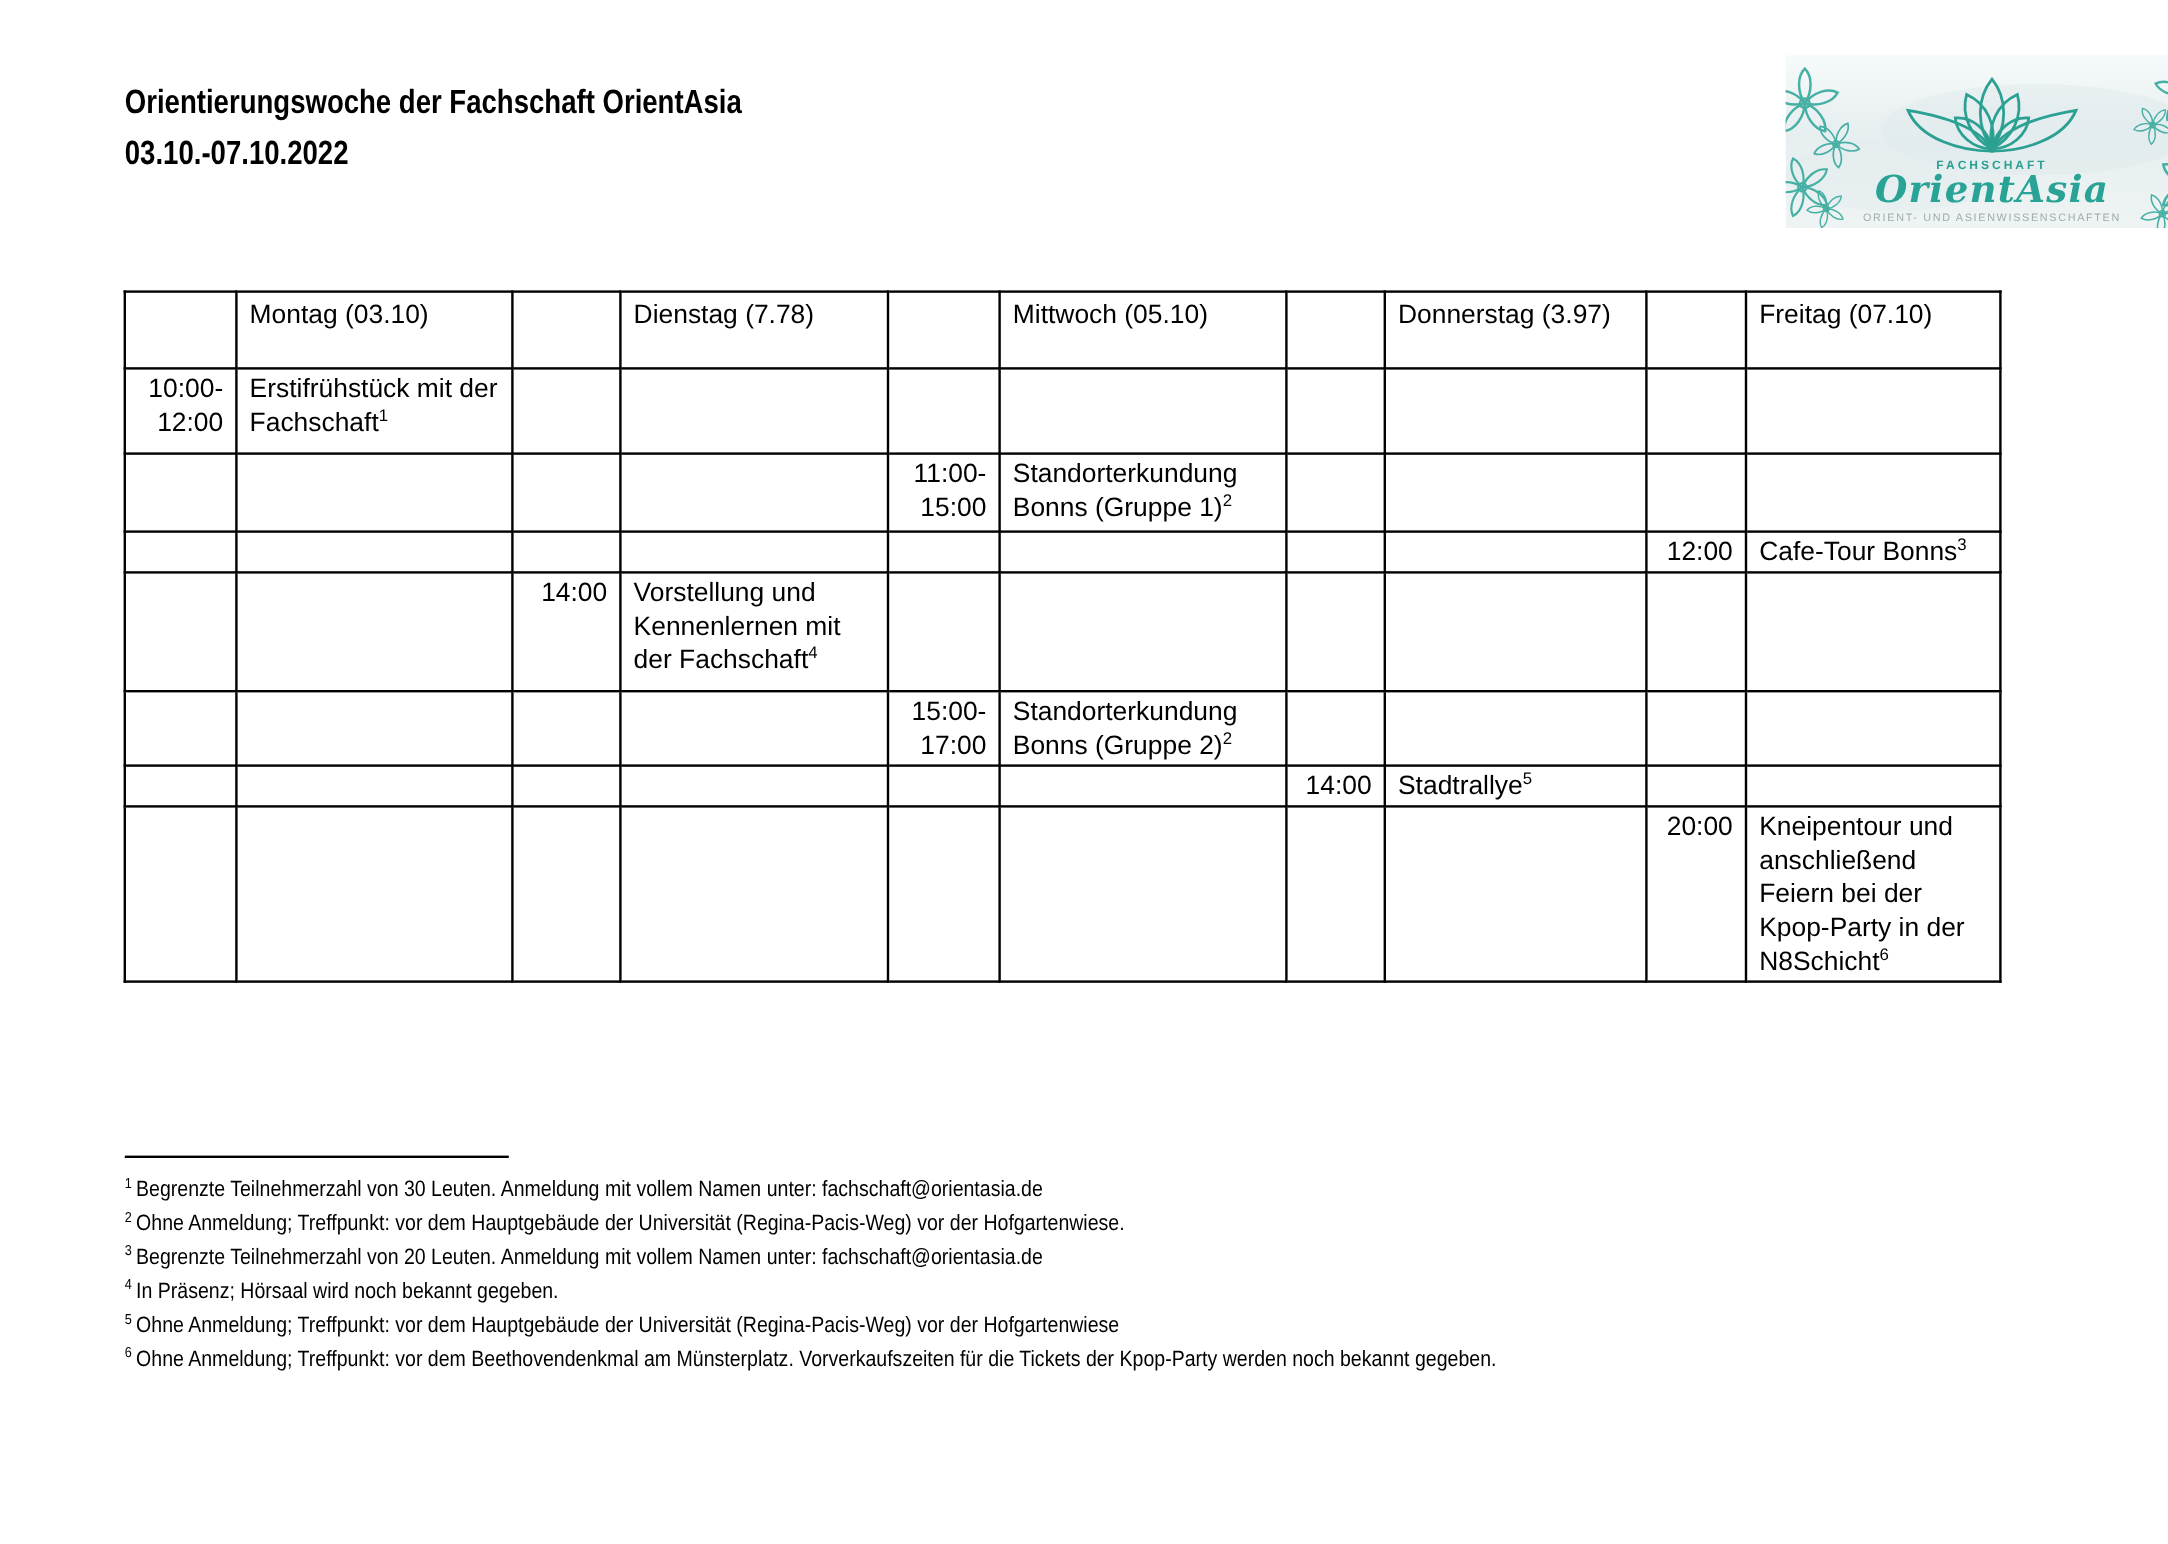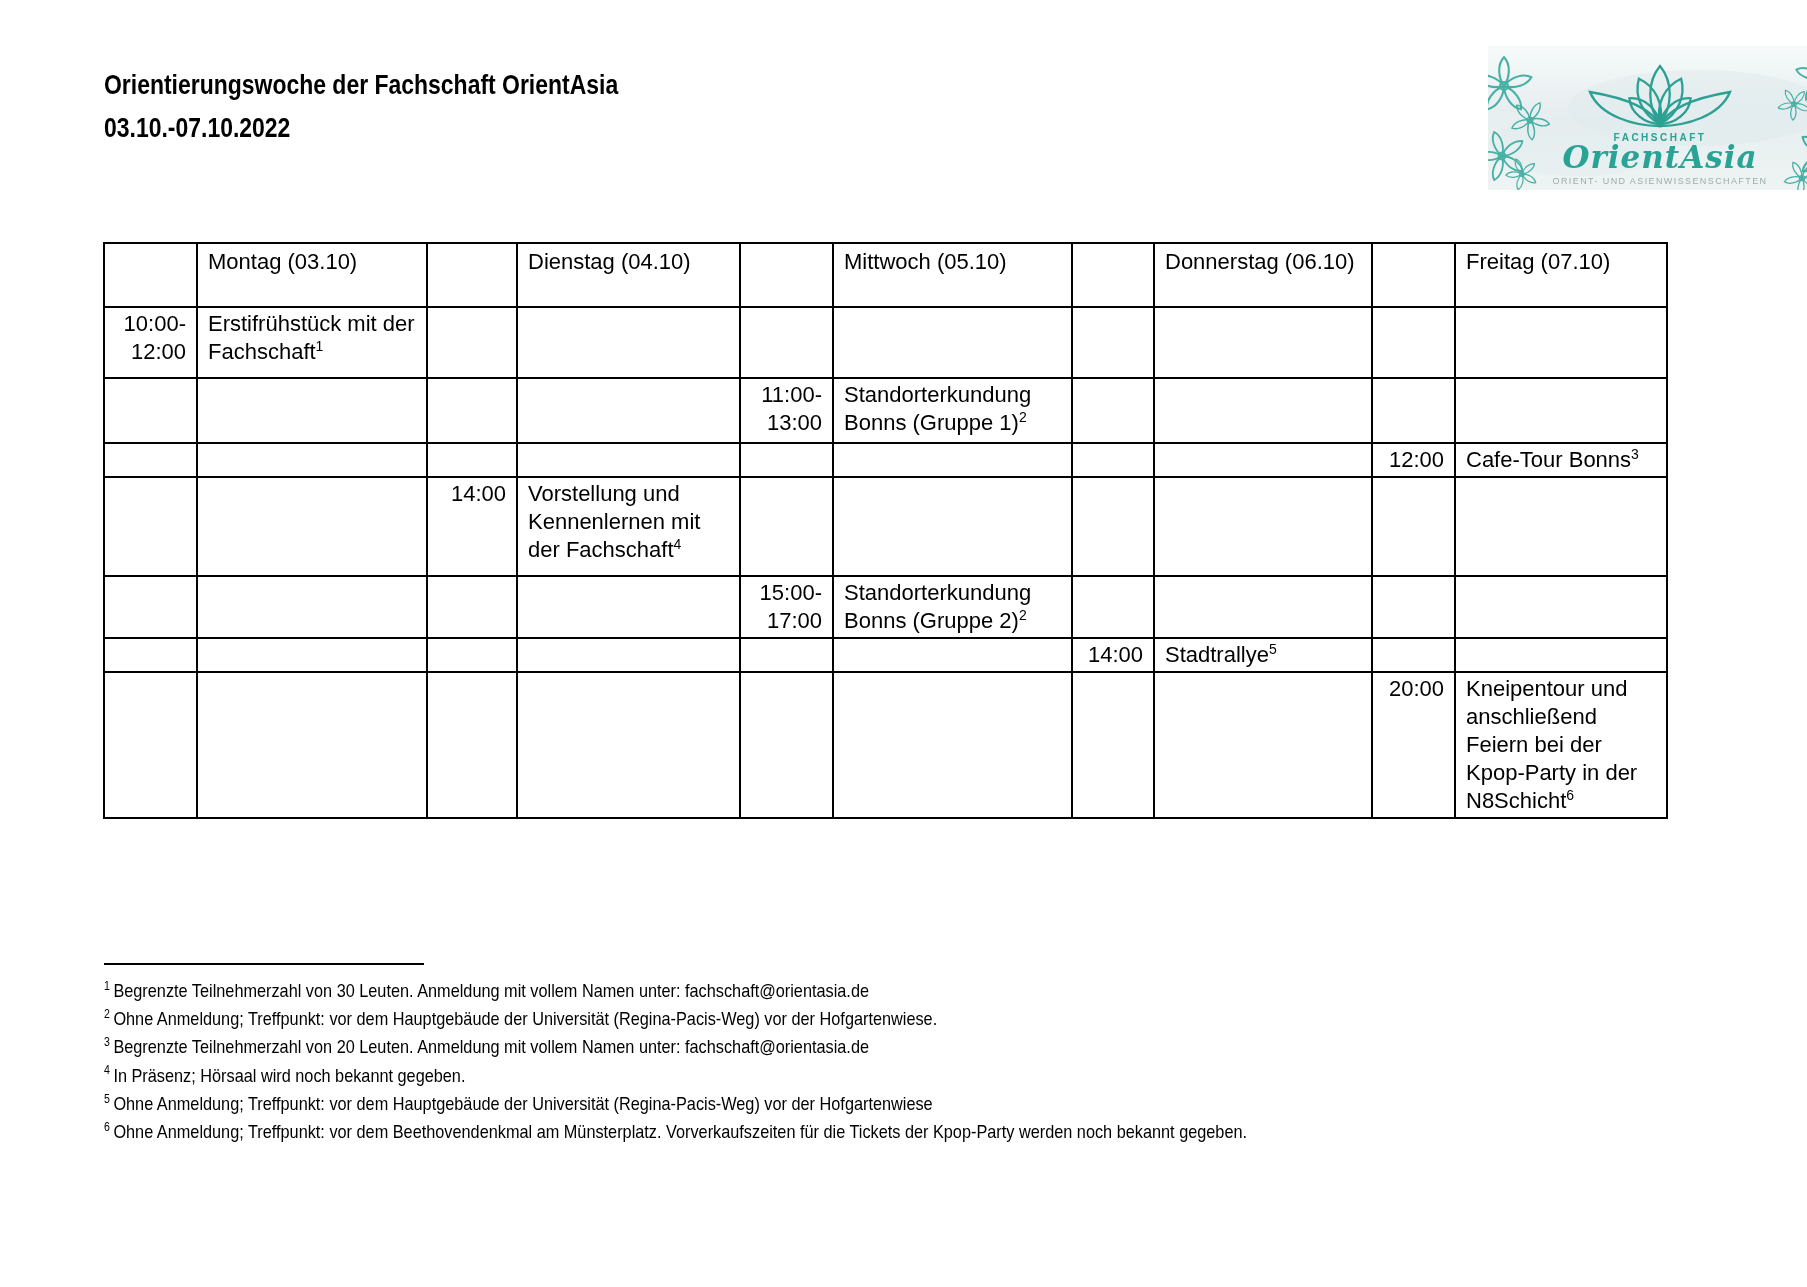--- a/index.html
+++ b/index.html
@@ -128,25 +128,25 @@
       <col style="width:218px">
     <col style="width:83px">
       <col style="width:212px">
   </colgroup>
 
   <tbody>
       <tr style="height:64px">
     <td class="tc"></td>
     <td class="hd">Montag (03.10)</td>
     <td class="tc"></td>
-    <td class="hd">Dienstag (04.10)</td>
+    <td class="hd">Dienstag (7.78)</td>
     <td class="tc"></td>
     <td class="hd">Mittwoch (05.10)</td>
     <td class="tc"></td>
-    <td class="hd">Donnerstag (06.10)</td>
+    <td class="hd">Donnerstag (3.97)</td>
     <td class="tc"></td>
     <td class="hd">Freitag (07.10)</td>
   </tr>
 
   <tr style="height:71px">
     <td class="tc">
       <span class="tl">10:00-</span>
       <span class="tl">12:00</span>
     </td>
     <td class="ec"><span>Erstifrühstück mit der Fachschaft</span><sup>1</sup></td>
@@ -160,21 +160,21 @@
     <td class="ec"></td>
   </tr>
 
   <tr style="height:65px">
     <td class="tc"></td>
     <td class="ec"></td>
     <td class="tc"></td>
     <td class="ec"></td>
     <td class="tc">
       <span class="tl">11:00-</span>
-      <span class="tl">13:00</span>
+      <span class="tl">15:00</span>
     </td>
     <td class="ec"><span>Standorterkundung Bonns (Gruppe 1)</span><sup>2</sup></td>
     <td class="tc"></td>
     <td class="ec"></td>
     <td class="tc"></td>
     <td class="ec"></td>
   </tr>
 
   <tr style="height:31px">
     <td class="tc"></td>

